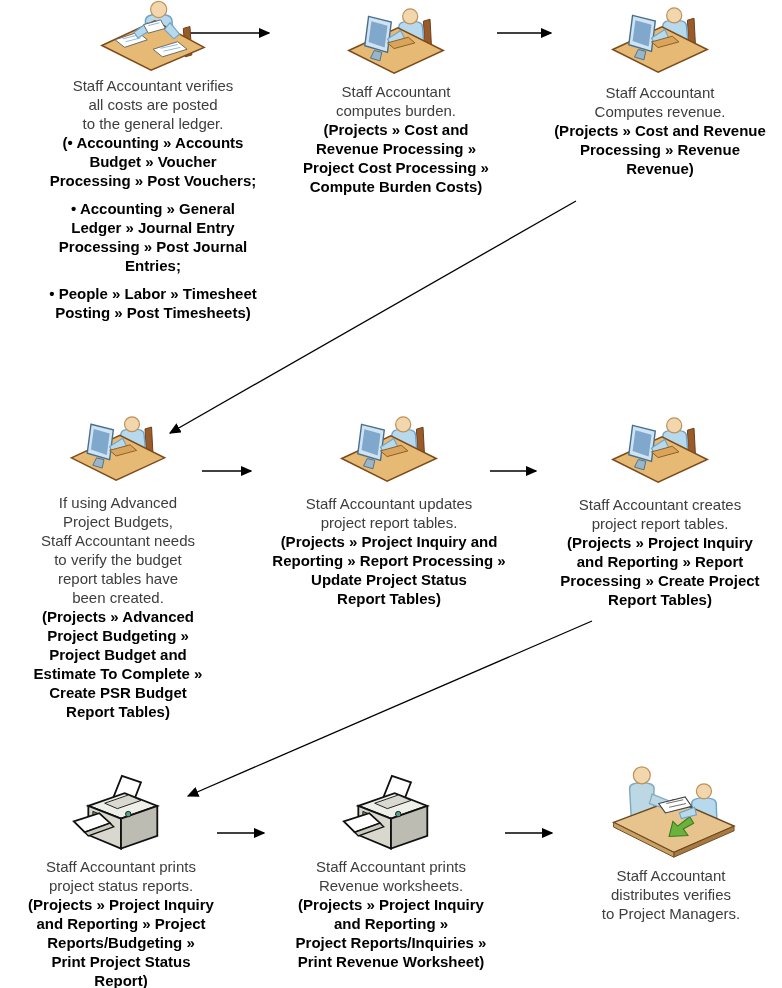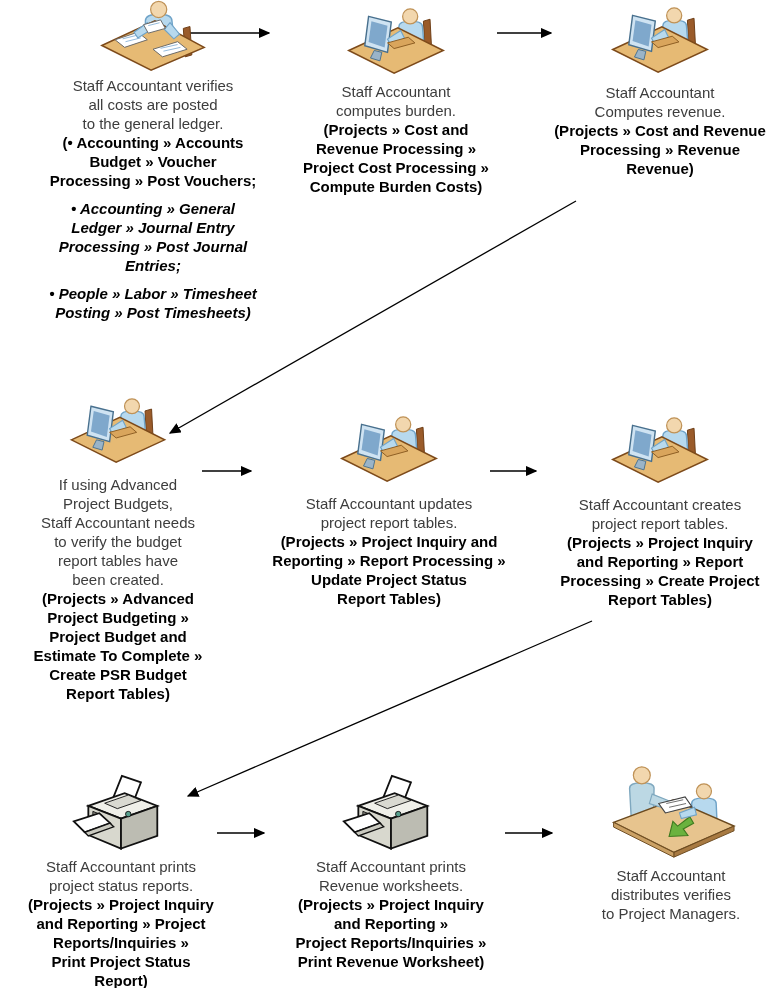--- a/index.html
+++ b/index.html
@@ -4,21 +4,21 @@
 <style>
   html,body{margin:0;padding:0;background:#fff;}
   .canvas{
     position:relative;width:782px;height:988px;background:#fff;overflow:hidden;
     font-family:"Liberation Sans",sans-serif;
   }
   .node{position:absolute;text-align:center;color:#3d3d3d;font-size:15px;line-height:19px;}
   .icon-wrap{display:flex;align-items:flex-end;justify-content:center;}
   .desc div,.path-group div{white-space:nowrap;}
   .path-group{font-weight:bold;color:#000;}
-  .path-group + .path-group{margin-top:9px;font-style:italic;}
+  .path-group + .path-group{margin-top:9px;}
   .arrows{position:absolute;left:0;top:0;pointer-events:none;}
   .symdefs{position:absolute;width:0;height:0;overflow:hidden;}
 </style>
 </head>
 <body>
 
 <div class="canvas">
 
   <svg class="symdefs" aria-hidden="true">
     <defs>
@@ -153,21 +153,21 @@
         <div>Staff Accountant</div>
         <div>Computes revenue.</div>
       </div>
     <div class="path-group">
         <div>(Projects » Cost and Revenue</div>
         <div>Processing » Revenue</div>
         <div>Revenue)</div>
       </div>
   </div>
 
-  <div class="node" style="left:0;top:396px;width:236px;">
+  <div class="node" style="left:0;top:414px;width:236px;">
     <div class="icon-wrap" style="height:69px;margin-bottom:10px;">
       <svg width="104" height="69" viewBox="0 0 110 74">
           <use href="#sym-person-computer"></use>
         </svg>
     </div>
     <div class="desc">
         <div>If using Advanced</div>
         <div>Project Budgets,</div>
         <div>Staff Accountant needs</div>
         <div>to verify the budget</div>
@@ -226,21 +226,21 @@
           <use href="#sym-printer"></use>
         </svg>
     </div>
     <div class="desc">
         <div>Staff Accountant prints</div>
         <div>project status reports.</div>
       </div>
     <div class="path-group">
         <div>(Projects » Project Inquiry</div>
         <div>and Reporting » Project</div>
-        <div>Reports/Inquiries »</div>
+        <div>Reports/Budgeting »</div>
         <div>Print Project Status</div>
         <div>Report)</div>
       </div>
   </div>
 
   <div class="node" style="left:258px;top:772px;width:266px;">
     <div class="icon-wrap" style="height:84px;margin-bottom:1px;">
       <svg width="98" height="82" viewBox="0 0 108 90">
           <use href="#sym-printer"></use>
         </svg>

